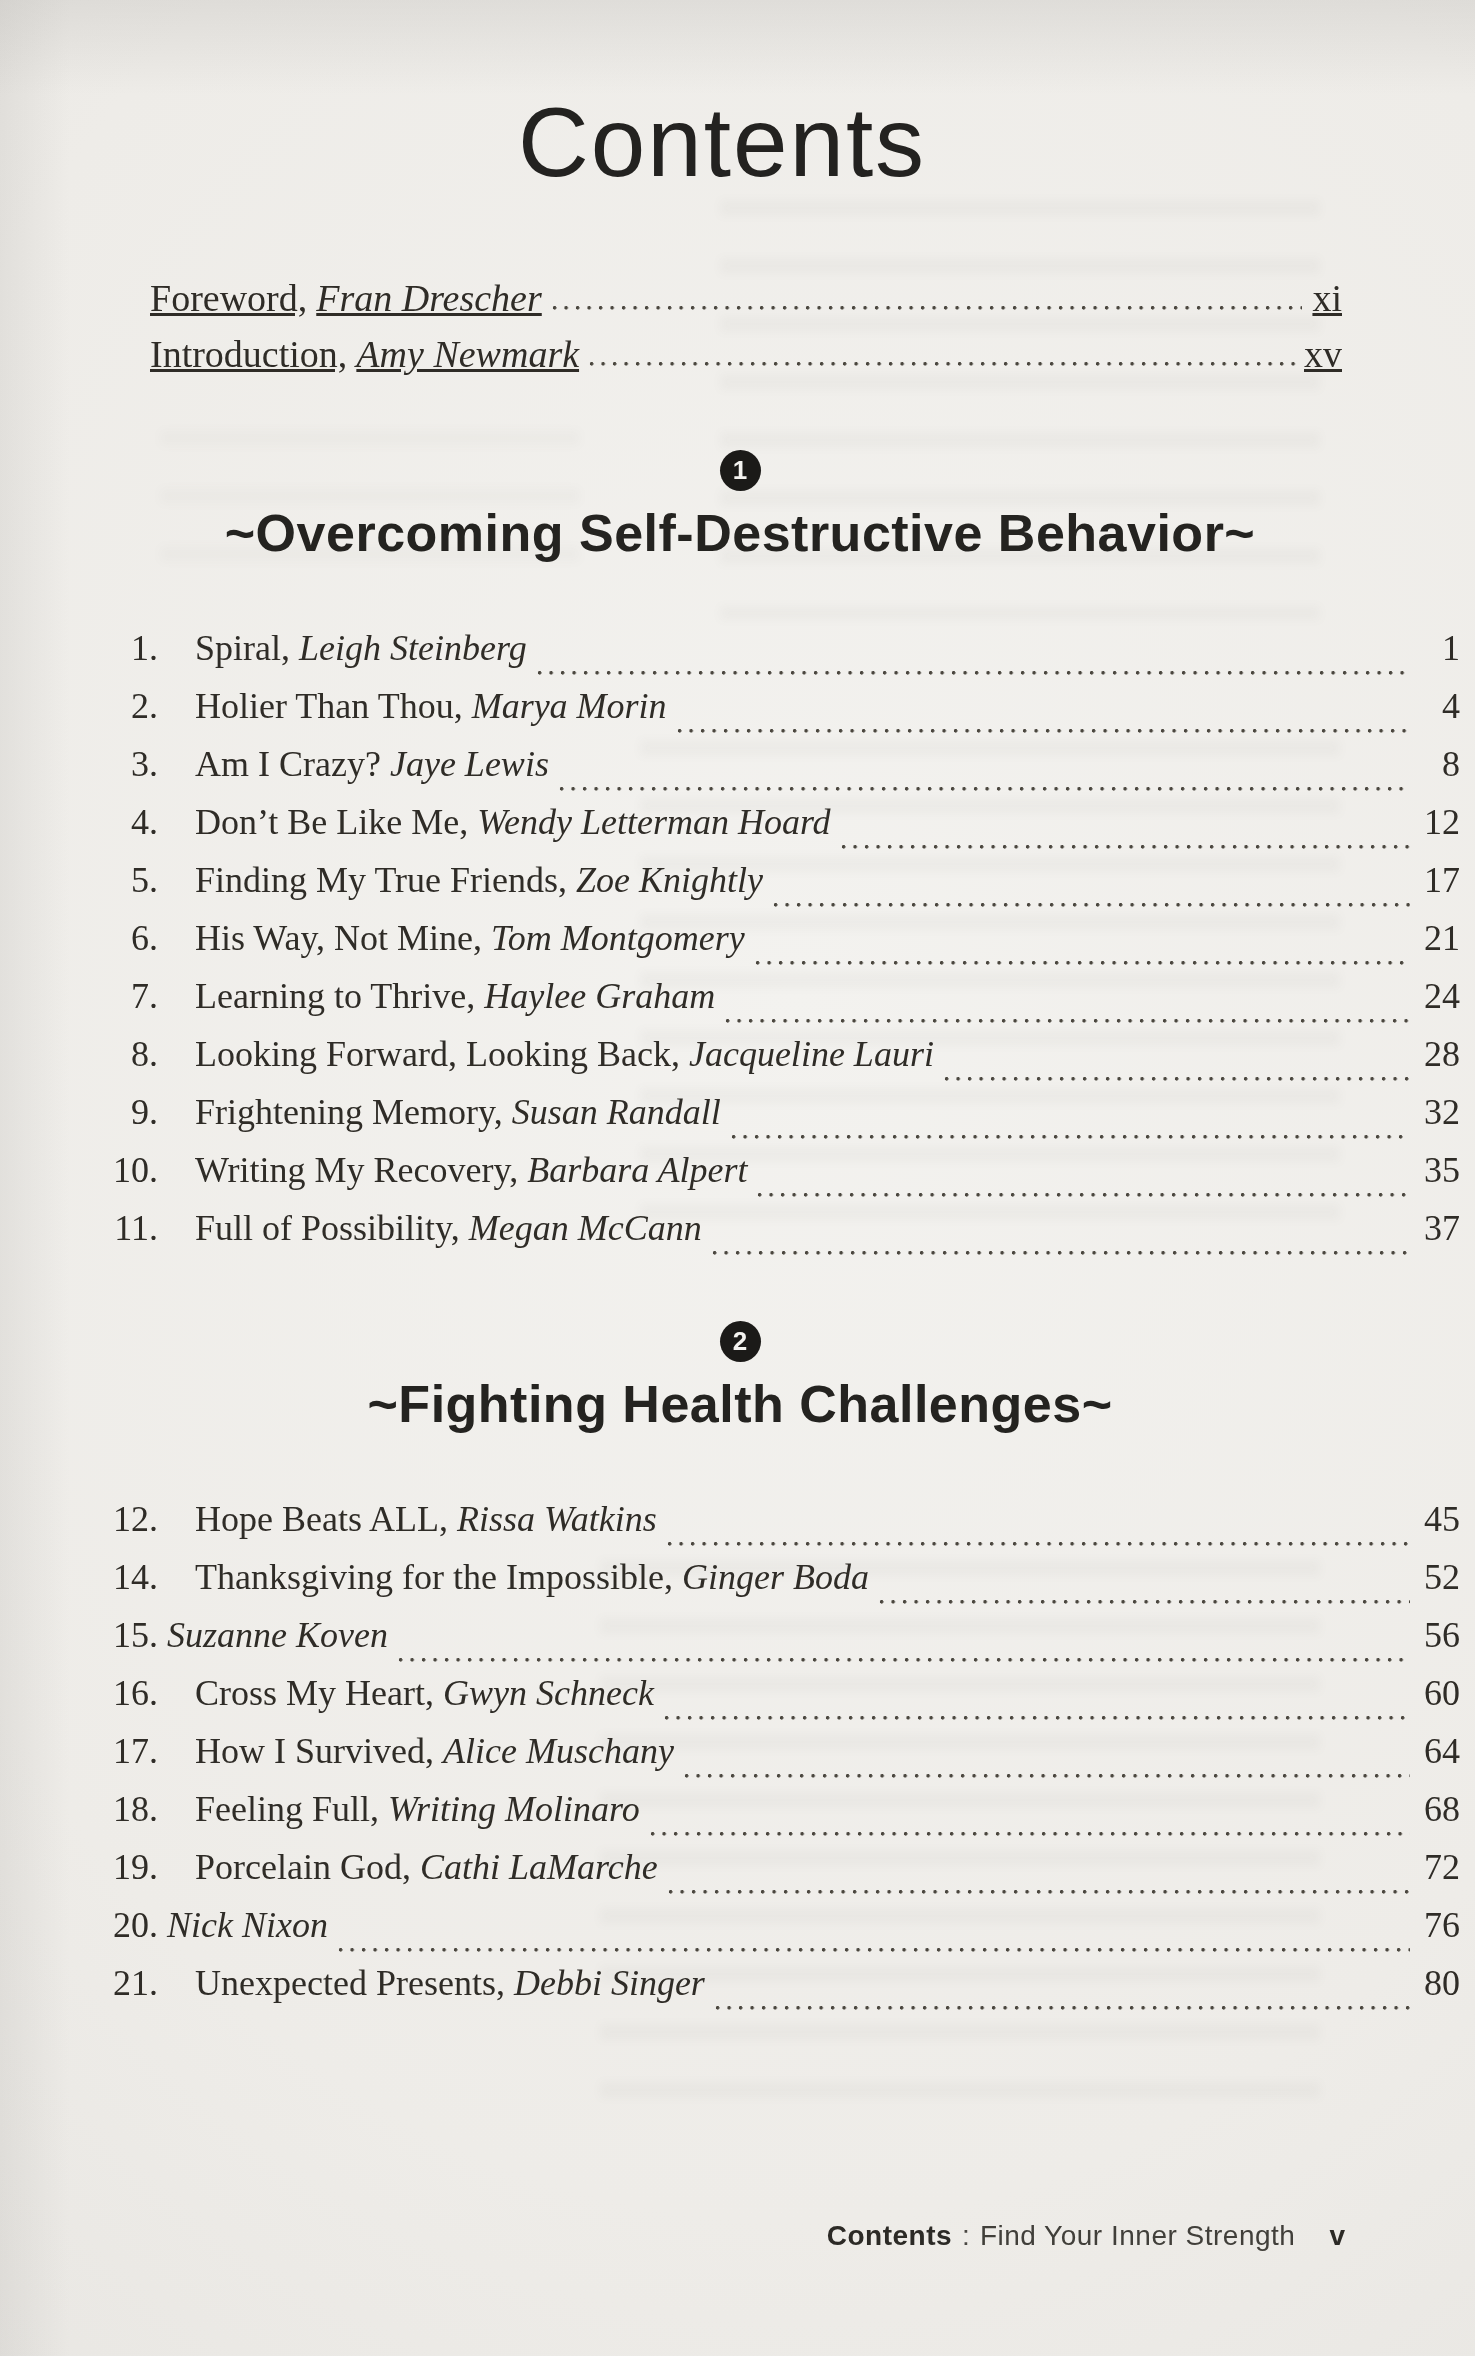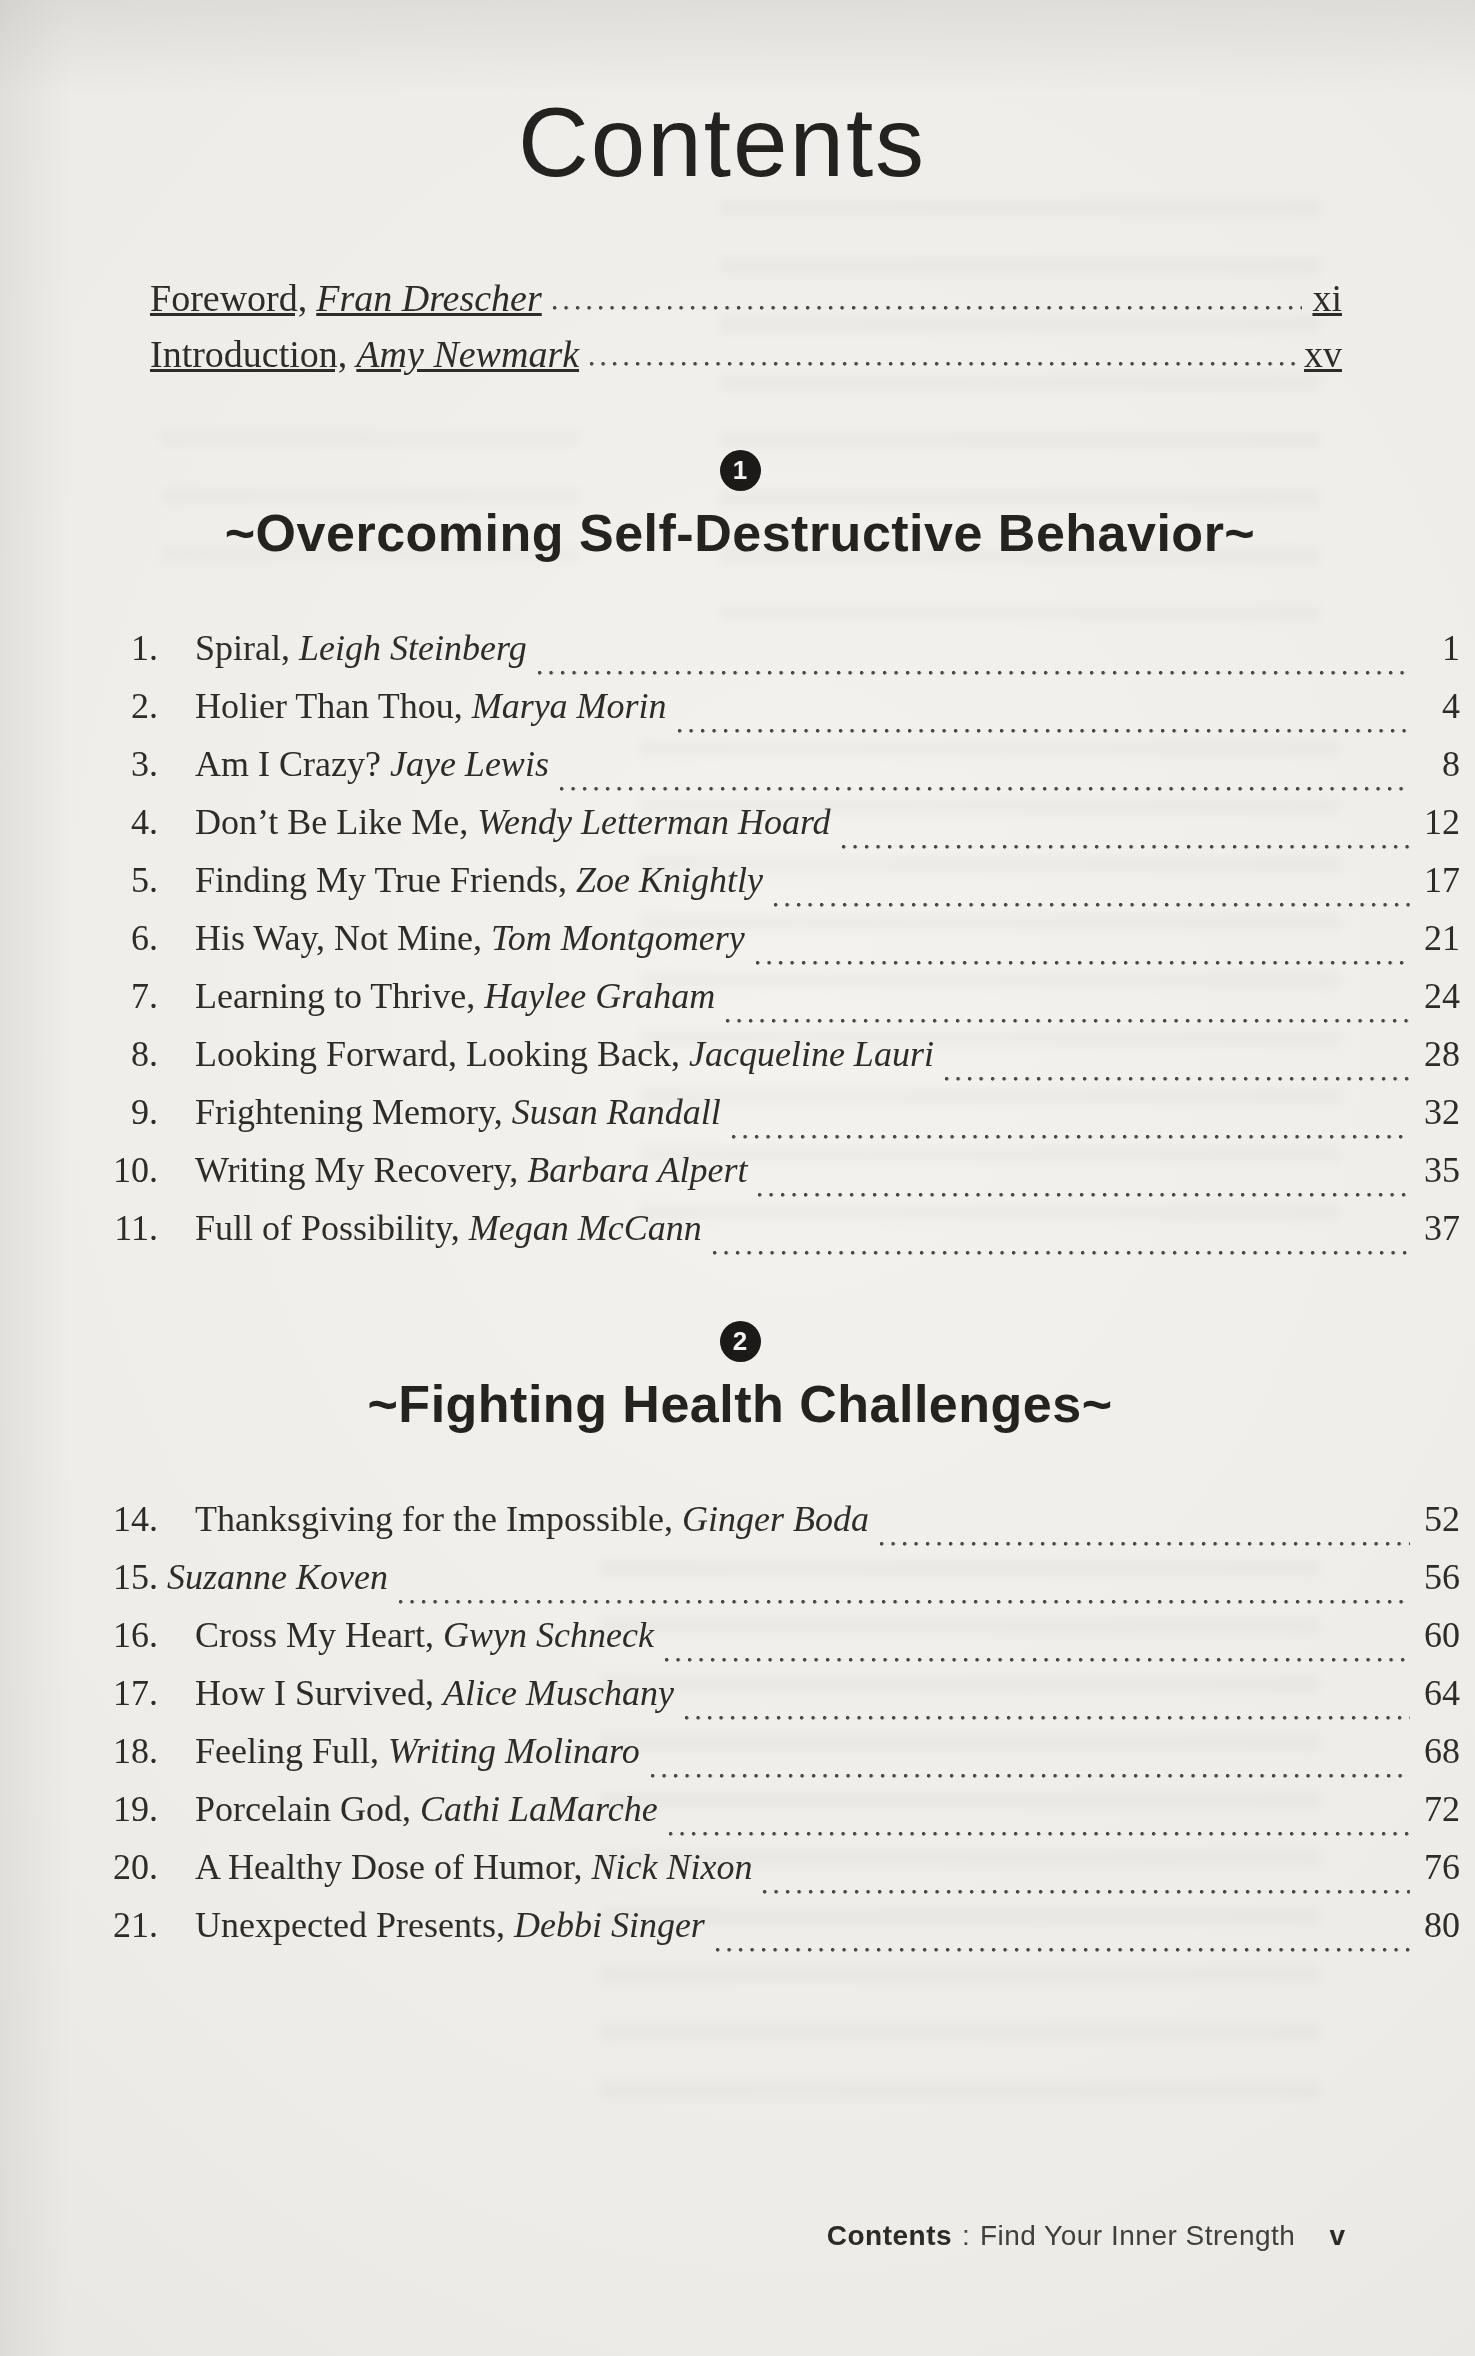--- a/index.html
+++ b/index.html
@@ -201,20 +201,27 @@
   </div>
 </div>
   </div>
 
   <div class="section">
     <div class="section-head">
       <span class="badge">2</span>
       <div class="heading">~Fighting Health Challenges~</div>
     </div>
     <div class="entries">
+  <div class="entry">
+    <span class="num">12.</span>
+    <span class="row-title">Hope Beats ALL,</span>
+    <span class="author">Rissa Watkins</span>
+    <span class="leader"></span>
+    <span class="pagenum">45</span>
+  </div>
 
 
   <div class="entry">
     <span class="num">14.</span>
     <span class="row-title">Thanksgiving for the Impossible,</span>
     <span class="author">Ginger Boda</span>
     <span class="leader"></span>
     <span class="pagenum">52</span>
   </div>
 
@@ -252,21 +259,20 @@
   <div class="entry">
     <span class="num">19.</span>
     <span class="row-title">Porcelain God,</span>
     <span class="author">Cathi LaMarche</span>
     <span class="leader"></span>
     <span class="pagenum">72</span>
   </div>
 
   <div class="entry">
     <span class="num">20.</span>
-    <span class="row-title">A Healthy Dose of Humor,</span>
     <span class="author">Nick Nixon</span>
     <span class="leader"></span>
     <span class="pagenum">76</span>
   </div>
 
   <div class="entry">
     <span class="num">21.</span>
     <span class="row-title">Unexpected Presents,</span>
     <span class="author">Debbi Singer</span>
     <span class="leader"></span>

